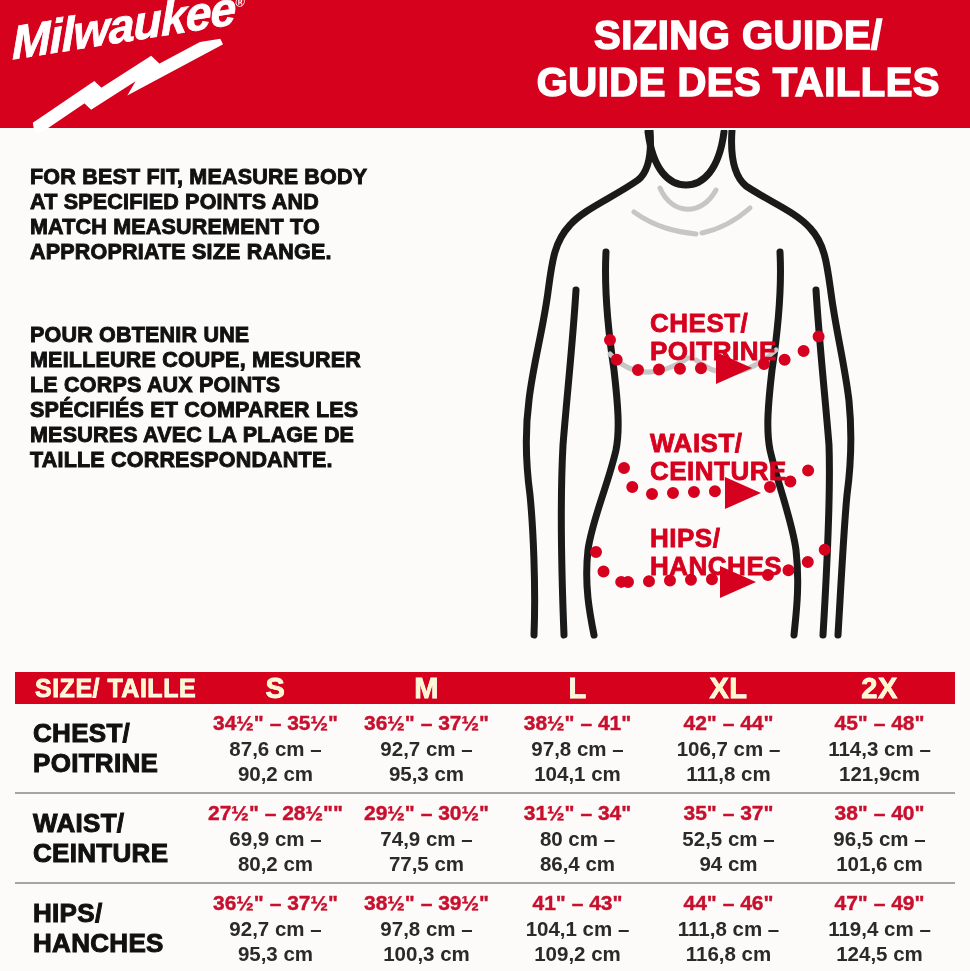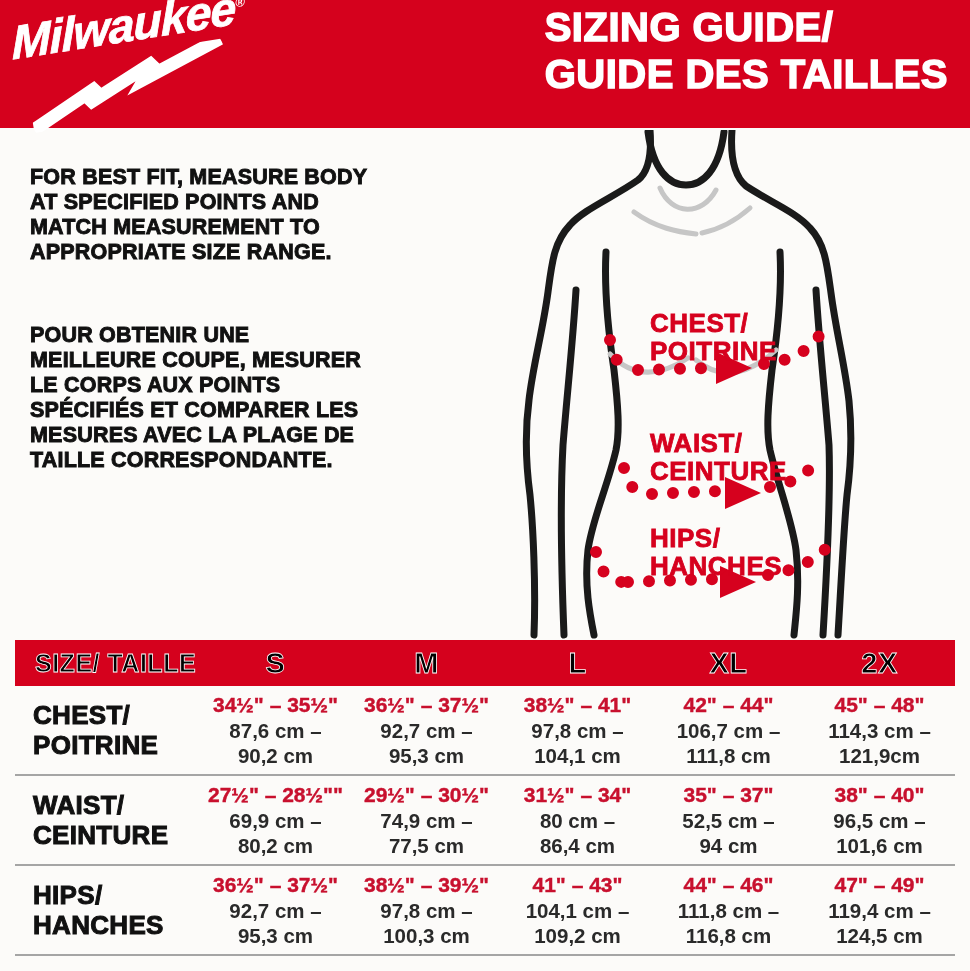--- a/index.html
+++ b/index.html
@@ -13,21 +13,21 @@
   .masthead{position:absolute;left:0;top:0;width:970px;height:128px;background:#D5011D;}
   .logo{position:absolute;left:18px;top:4px;width:230px;height:118px;transform:rotate(-9deg);transform-origin:30% 60%;}
   .logo-text{
     display:block;color:#fff;font-size:47px;font-weight:bold;font-style:italic;
     letter-spacing:-1px;transform:skewX(-8deg);white-space:nowrap;
     -webkit-text-stroke:0.8px #fff;
   }
   .logo-reg{font-size:13px;vertical-align:super;font-style:normal;-webkit-text-stroke:0;}
   .bolt{position:absolute;left:8px;top:56px;}
   .title{
-    position:absolute;right:22px;top:4px;margin:0;text-align:left;color:#fff;
+    position:absolute;right:22px;top:4px;margin:8px;text-align:center;color:#fff;
     font-size:40px;line-height:47px;font-weight:bold;letter-spacing:0.5px;
     white-space:pre-line;-webkit-text-stroke:1.5px #fff;
   }
   
   .intro{
     position:absolute;left:30px;margin:0;font-weight:bold;font-size:21.5px;
     line-height:25px;letter-spacing:0.2px;white-space:pre-line;color:#111;
     -webkit-text-stroke:0.9px #111;
   }
   .intro-en{top:165px;width:475px;}
@@ -35,22 +35,22 @@
   
   .figure{position:absolute;left:520px;top:130px;}
   .flabel{
     font-family:"Liberation Sans","DejaVu Sans",sans-serif;
     font-size:26px;font-weight:bold;fill:#D6011E;stroke:#D6011E;stroke-width:0.8;
     letter-spacing:0.5px;
   }
   
   .size-table{position:absolute;left:15px;top:640px;width:940px;}
   .thead{
-    height:46px;background:#D5011D;color:#000000;display:grid;
-    grid-template-columns:185px repeat(5,1fr);align-items:center;
+    height:32px;background:#D5011D;color:#fef9c3;display:grid;
+    grid-template-columns:185px repeat(5,1fr);align-items:center;margin-top:32px;
   }
   .th{text-align:center;font-weight:bold;font-size:29px;-webkit-text-stroke:0.8px #fff;letter-spacing:0.5px;}
   .label-th{text-align:left;padding-left:20px;font-size:25px;}
   .trow{
     display:grid;grid-template-columns:185px repeat(5,1fr);
     min-height:84px;align-items:center;border-bottom:2px solid #A5A5A5;
     padding:2px 0;
   }
   .rlabel{
     padding-left:18px;font-weight:bold;font-size:26px;line-height:30px;color:#111;

